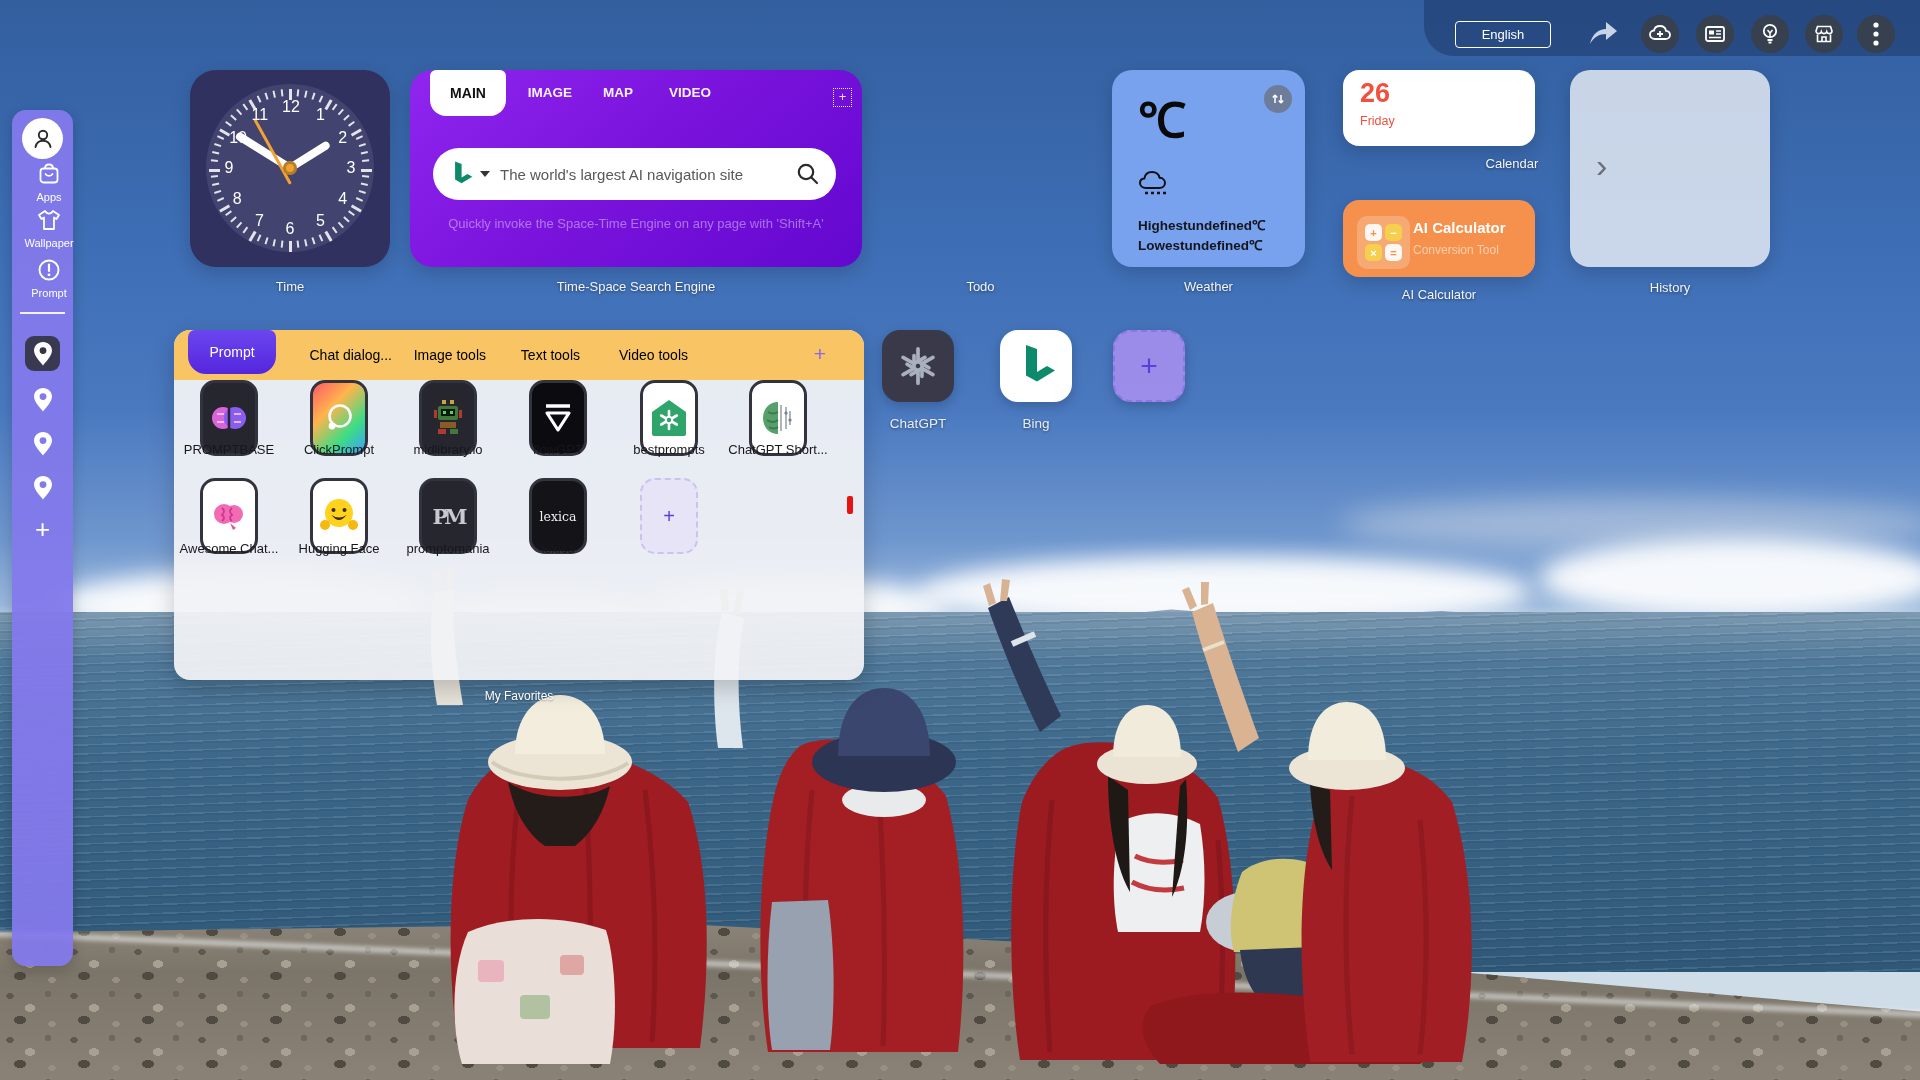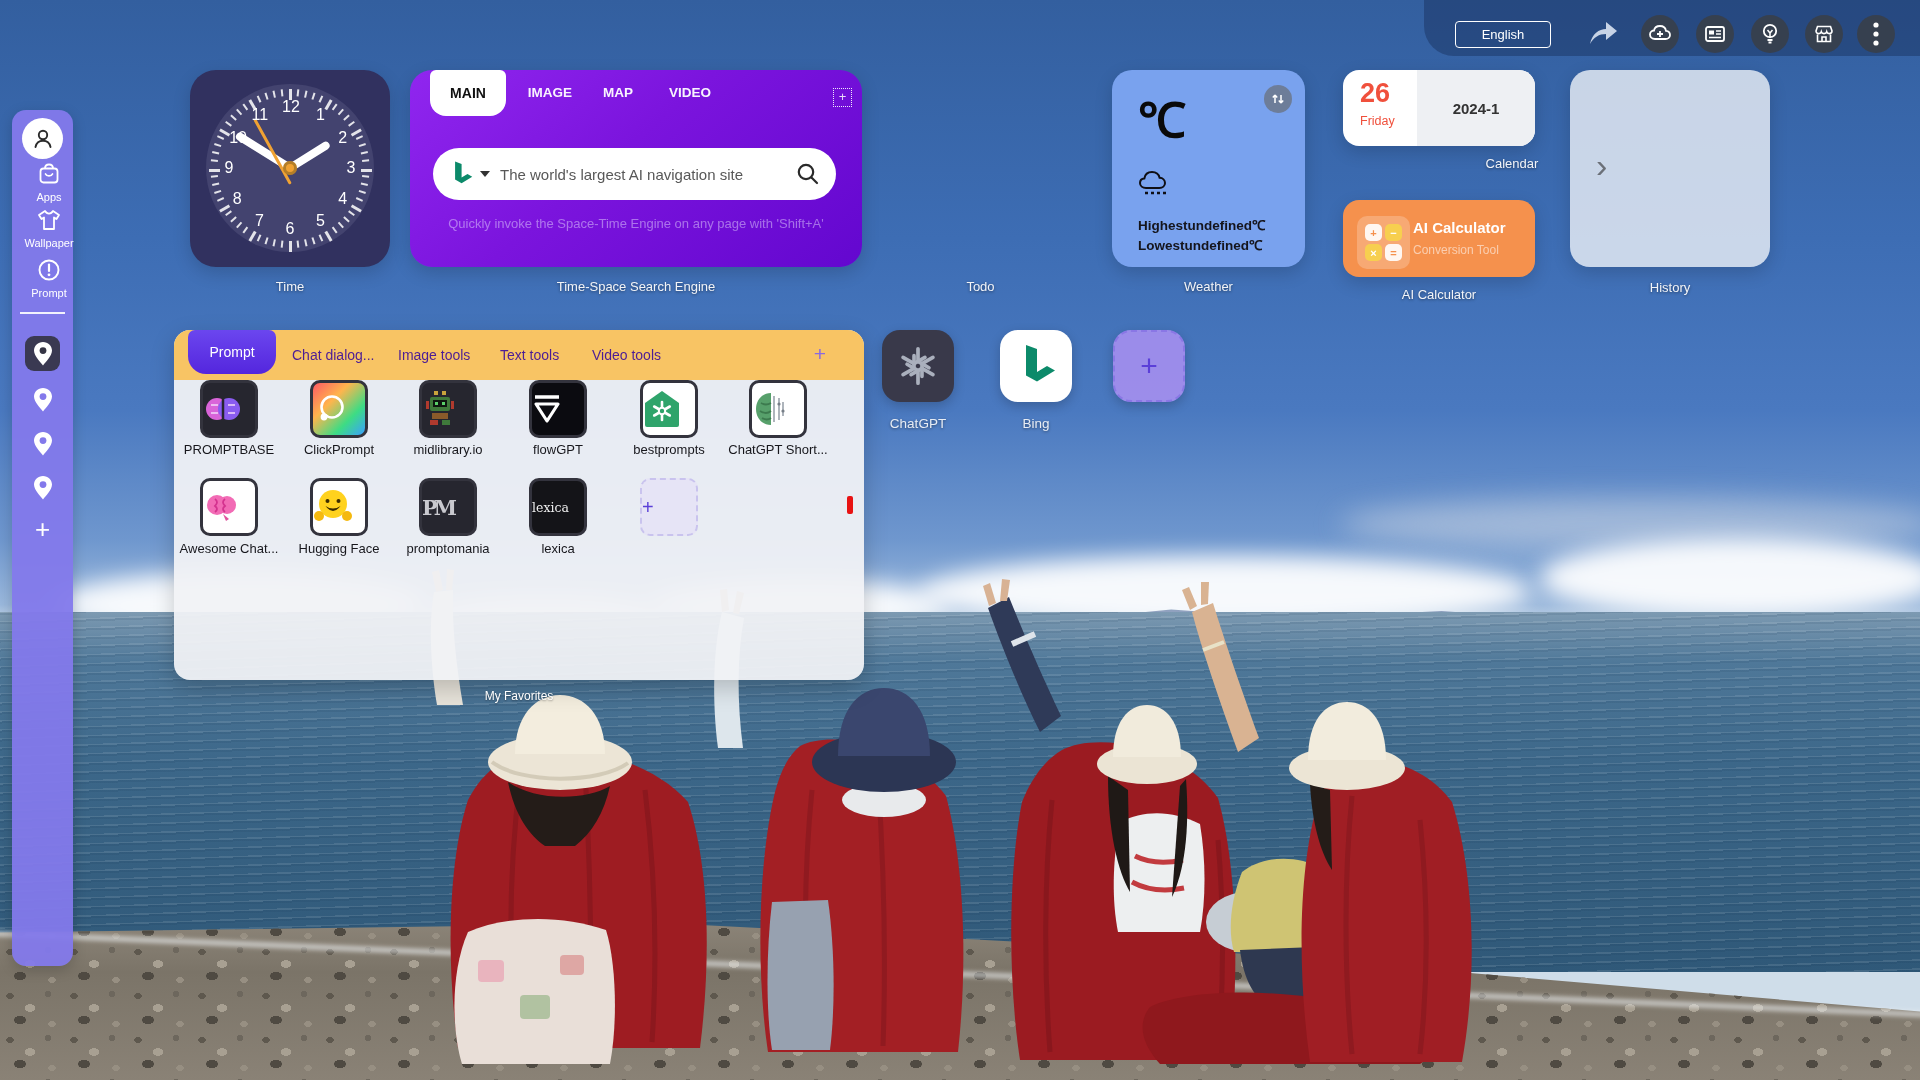--- a/index.html
+++ b/index.html
@@ -120,26 +120,26 @@
   
   .hist-card{left:1570px;top:70px;width:200px;height:197px;background:rgba(233,238,245,.82);}
   .hist-chev{position:absolute;left:26px;top:76px;font-size:34px;color:#6b7078;cursor:pointer;}
   
   .panel{position:absolute;left:174px;top:330px;width:690px;height:350px;border-radius:16px;
          background:rgba(241,242,245,.94);box-shadow:0 8px 24px rgba(0,0,0,.2);}
   .panel-head{position:absolute;left:0;top:0;width:690px;height:50px;background:#f8c464;border-radius:16px 16px 0 0;}
   .ptab-active{position:absolute;left:14px;top:0;width:88px;height:44px;border-radius:7px 7px 18px 18px;
                background:linear-gradient(180deg,#6b46ef,#5426dd);color:#fff;font-size:14px;
                display:flex;align-items:center;justify-content:center;cursor:pointer;}
-  .ptab{position:absolute;top:0;height:47px;line-height:50px;text-align:left;color:#4c1d95;
+  .ptab{position:absolute;top:0;height:47px;line-height:50px;text-align:right;color:#000000;
         font-size:14px;cursor:pointer;}
   .p-add{position:absolute;left:626px;top:0;width:40px;height:50px;line-height:48px;text-align:center;
          color:#8a6ae0;font-size:21px;cursor:pointer;}
-  .tile{position:absolute;width:58px;height:58px;border-radius:10px;box-sizing:border-box;cursor:pointer;
-        display:flex;align-items:center;justify-content:flex-start;overflow:hidden;}
+  .tile{position:absolute;width:58px;height:76px;border-radius:15px;box-sizing:border-box;cursor:pointer;
+        display:flex;align-items:center;justify-content:center;overflow:hidden;}
   .t-dark{background:#26262f;border:3px solid #33333d;}
   .t-white{background:#fff;border:3px solid #33333d;}
   .t-grad{background:linear-gradient(135deg,#ff5964,#ffb54d 35%,#3ddc84 70%,#3aa0ff);border:3px solid #33333d;}
   .t-addfav{background:#e6e4f6;border:2px dashed #c9c3ee;color:#5b3fd8;font-size:20px;}
   .tile-label{position:absolute;width:104px;text-align:center;font-size:13px;color:#17171c;
               white-space:nowrap;overflow:hidden;}
   .pm-mono{font-family:"DejaVu Serif",serif;font-size:21px;letter-spacing:-4px;color:#c9c9cf;font-weight:bold;}
   .lex-word{font-family:"DejaVu Serif",serif;font-size:12.5px;color:#efefef;}
   .fav-scroll{position:absolute;left:673px;top:166px;width:6px;height:18px;background:#e81212;border-radius:2px;cursor:pointer;}
   .panel-label{position:absolute;left:174px;top:689px;width:690px;text-align:center;color:#fff;font-size:12px;
@@ -447,21 +447,20 @@
       <path d="M8 25 H11 M14 25 H17 M20 25 H23 M26 25 H29" stroke="#0f0f14" stroke-width="2.4"></path>
     </svg>
     <div class="wx-line" style="top:146px;">Highestundefined℃</div>
     <div class="wx-line" style="top:166px;">Lowestundefined℃</div>
   </div>
   <div class="wlabel" style="left:1112px;top:279px;width:193px;">Weather</div>
 
   <div class="card cal-card">
     <div class="cal-day">26</div>
     <div class="cal-week">Friday</div>
-    <div class="cal-right">2024-1</div>
   </div>
   <div class="wlabel" style="left:1416px;top:156px;width:192px;">Calendar</div>
 
   <div class="card calc-card">
     <div class="calc-icon">
       <span class="calc-key k-white">+</span>
       <span class="calc-key k-yellow">−</span>
       <span class="calc-key k-yellow">×</span>
       <span class="calc-key k-white">=</span>
     </div>

